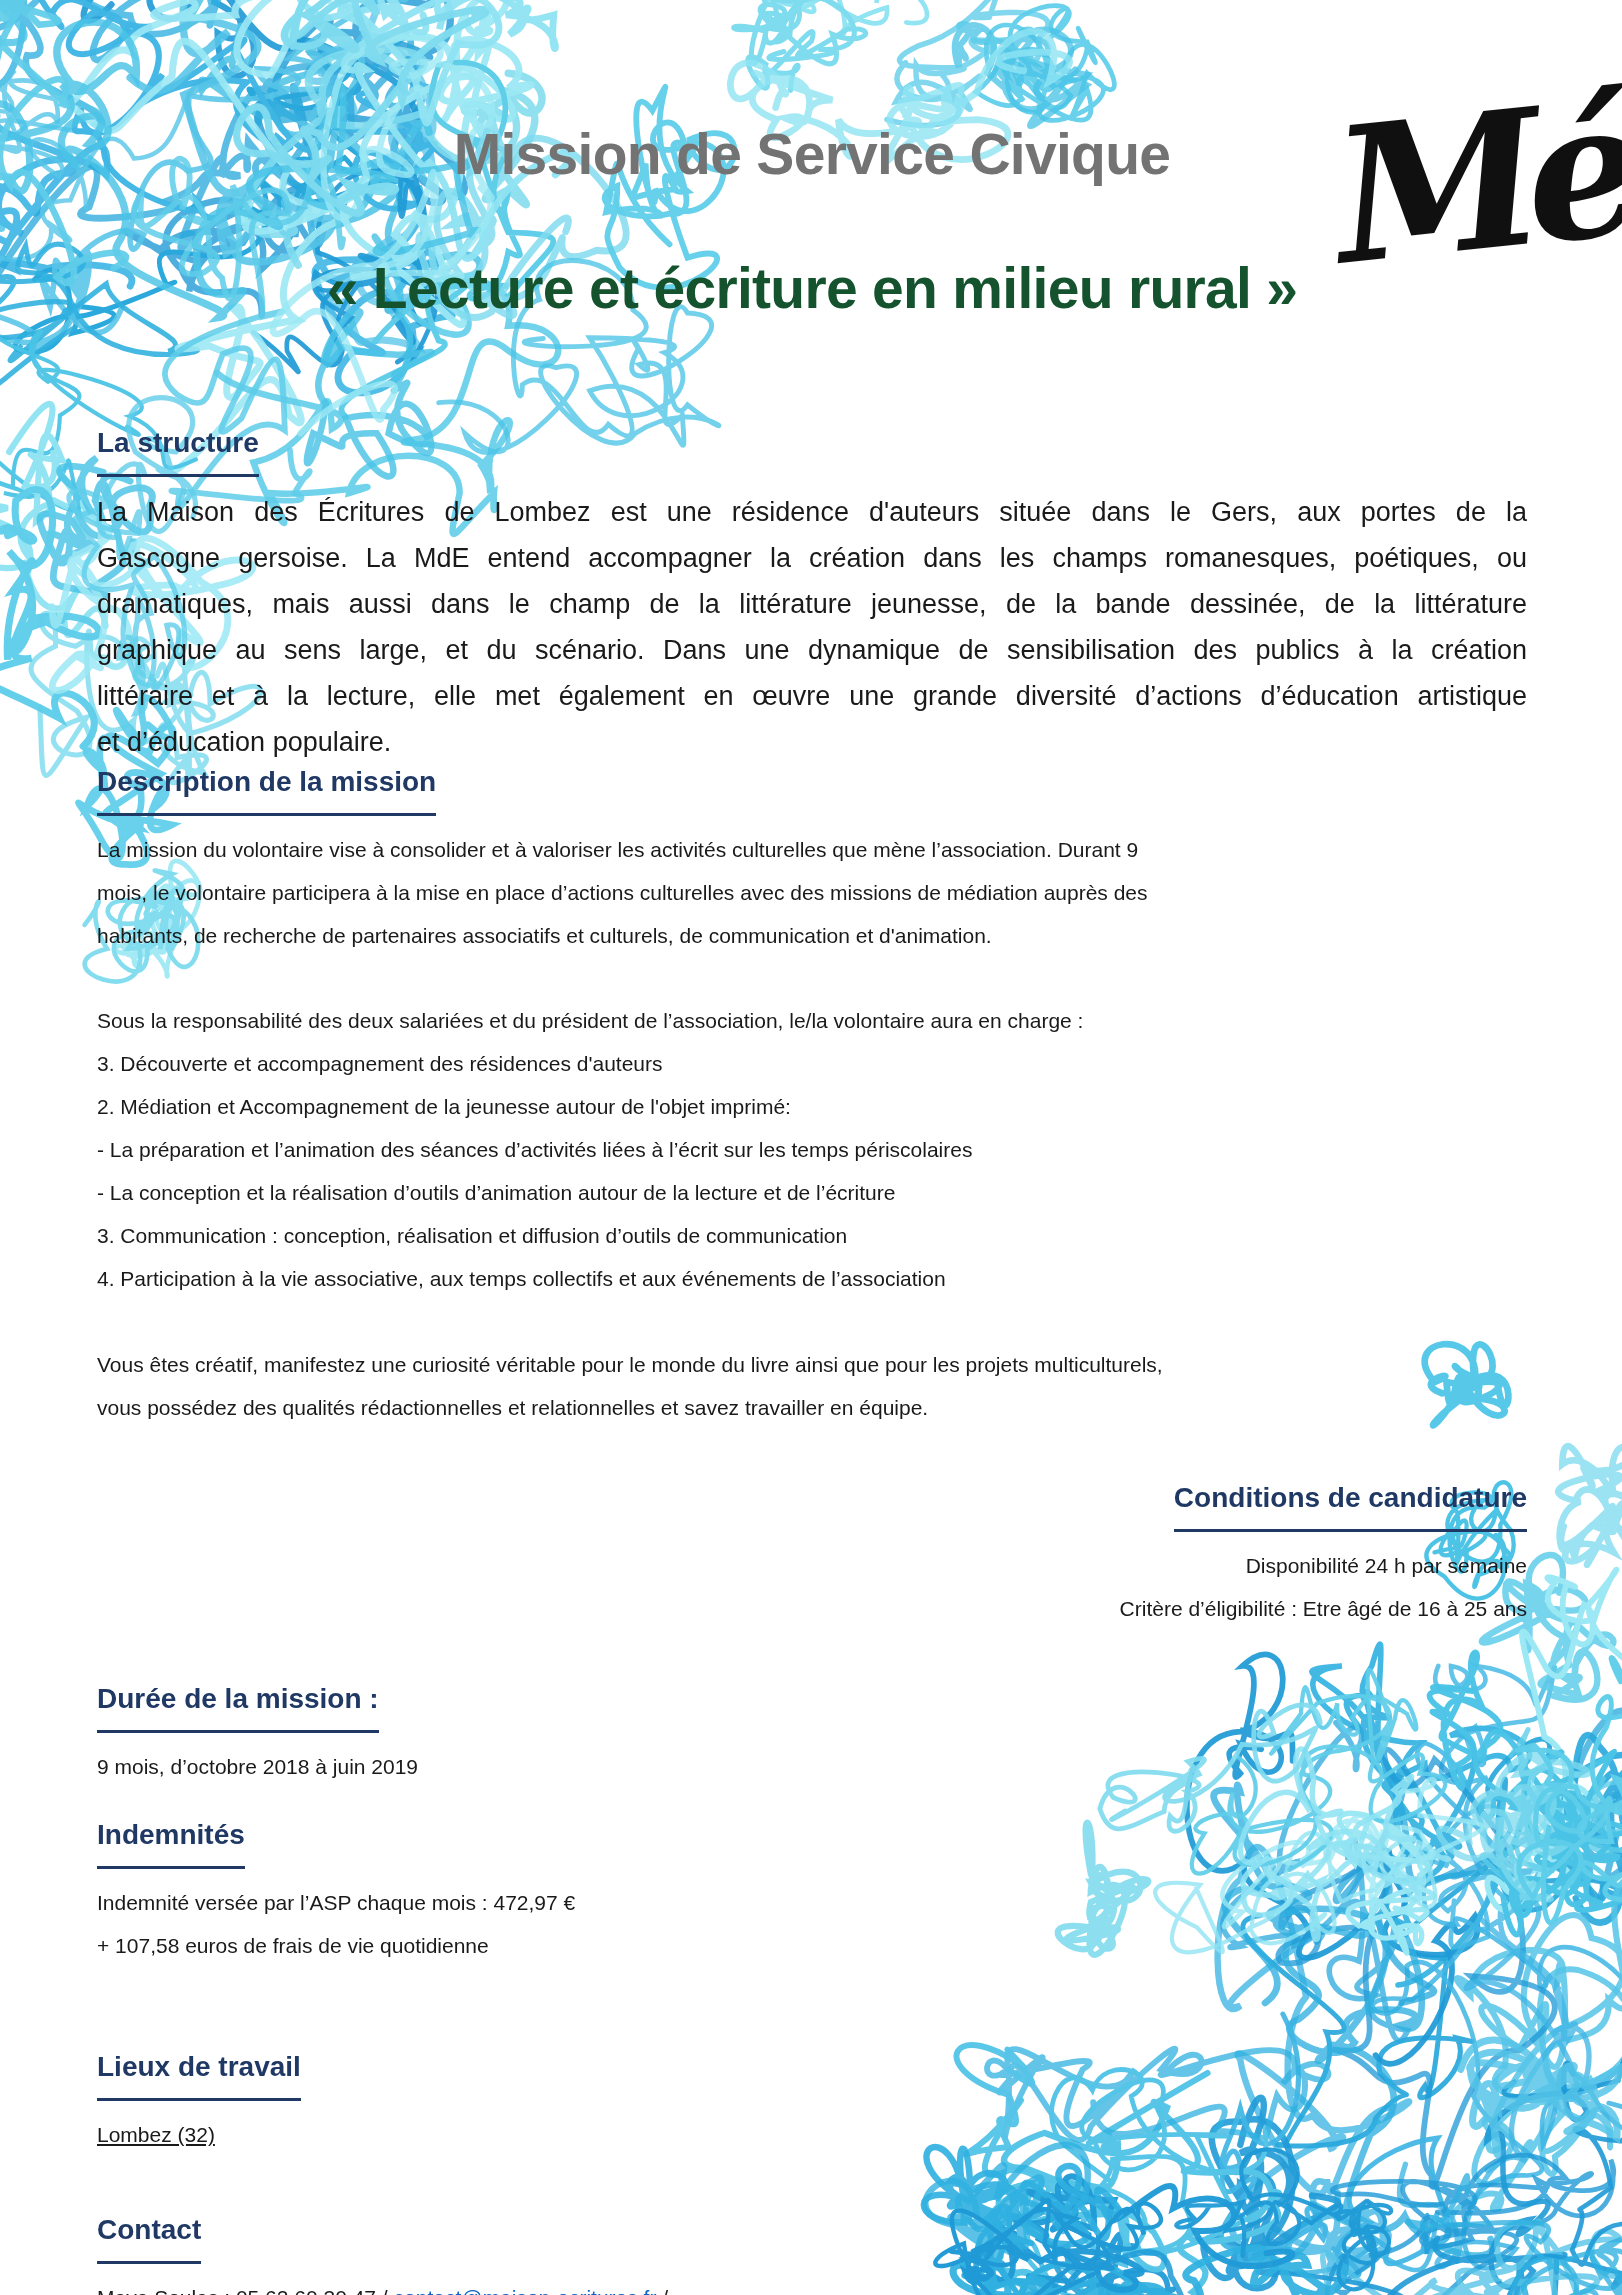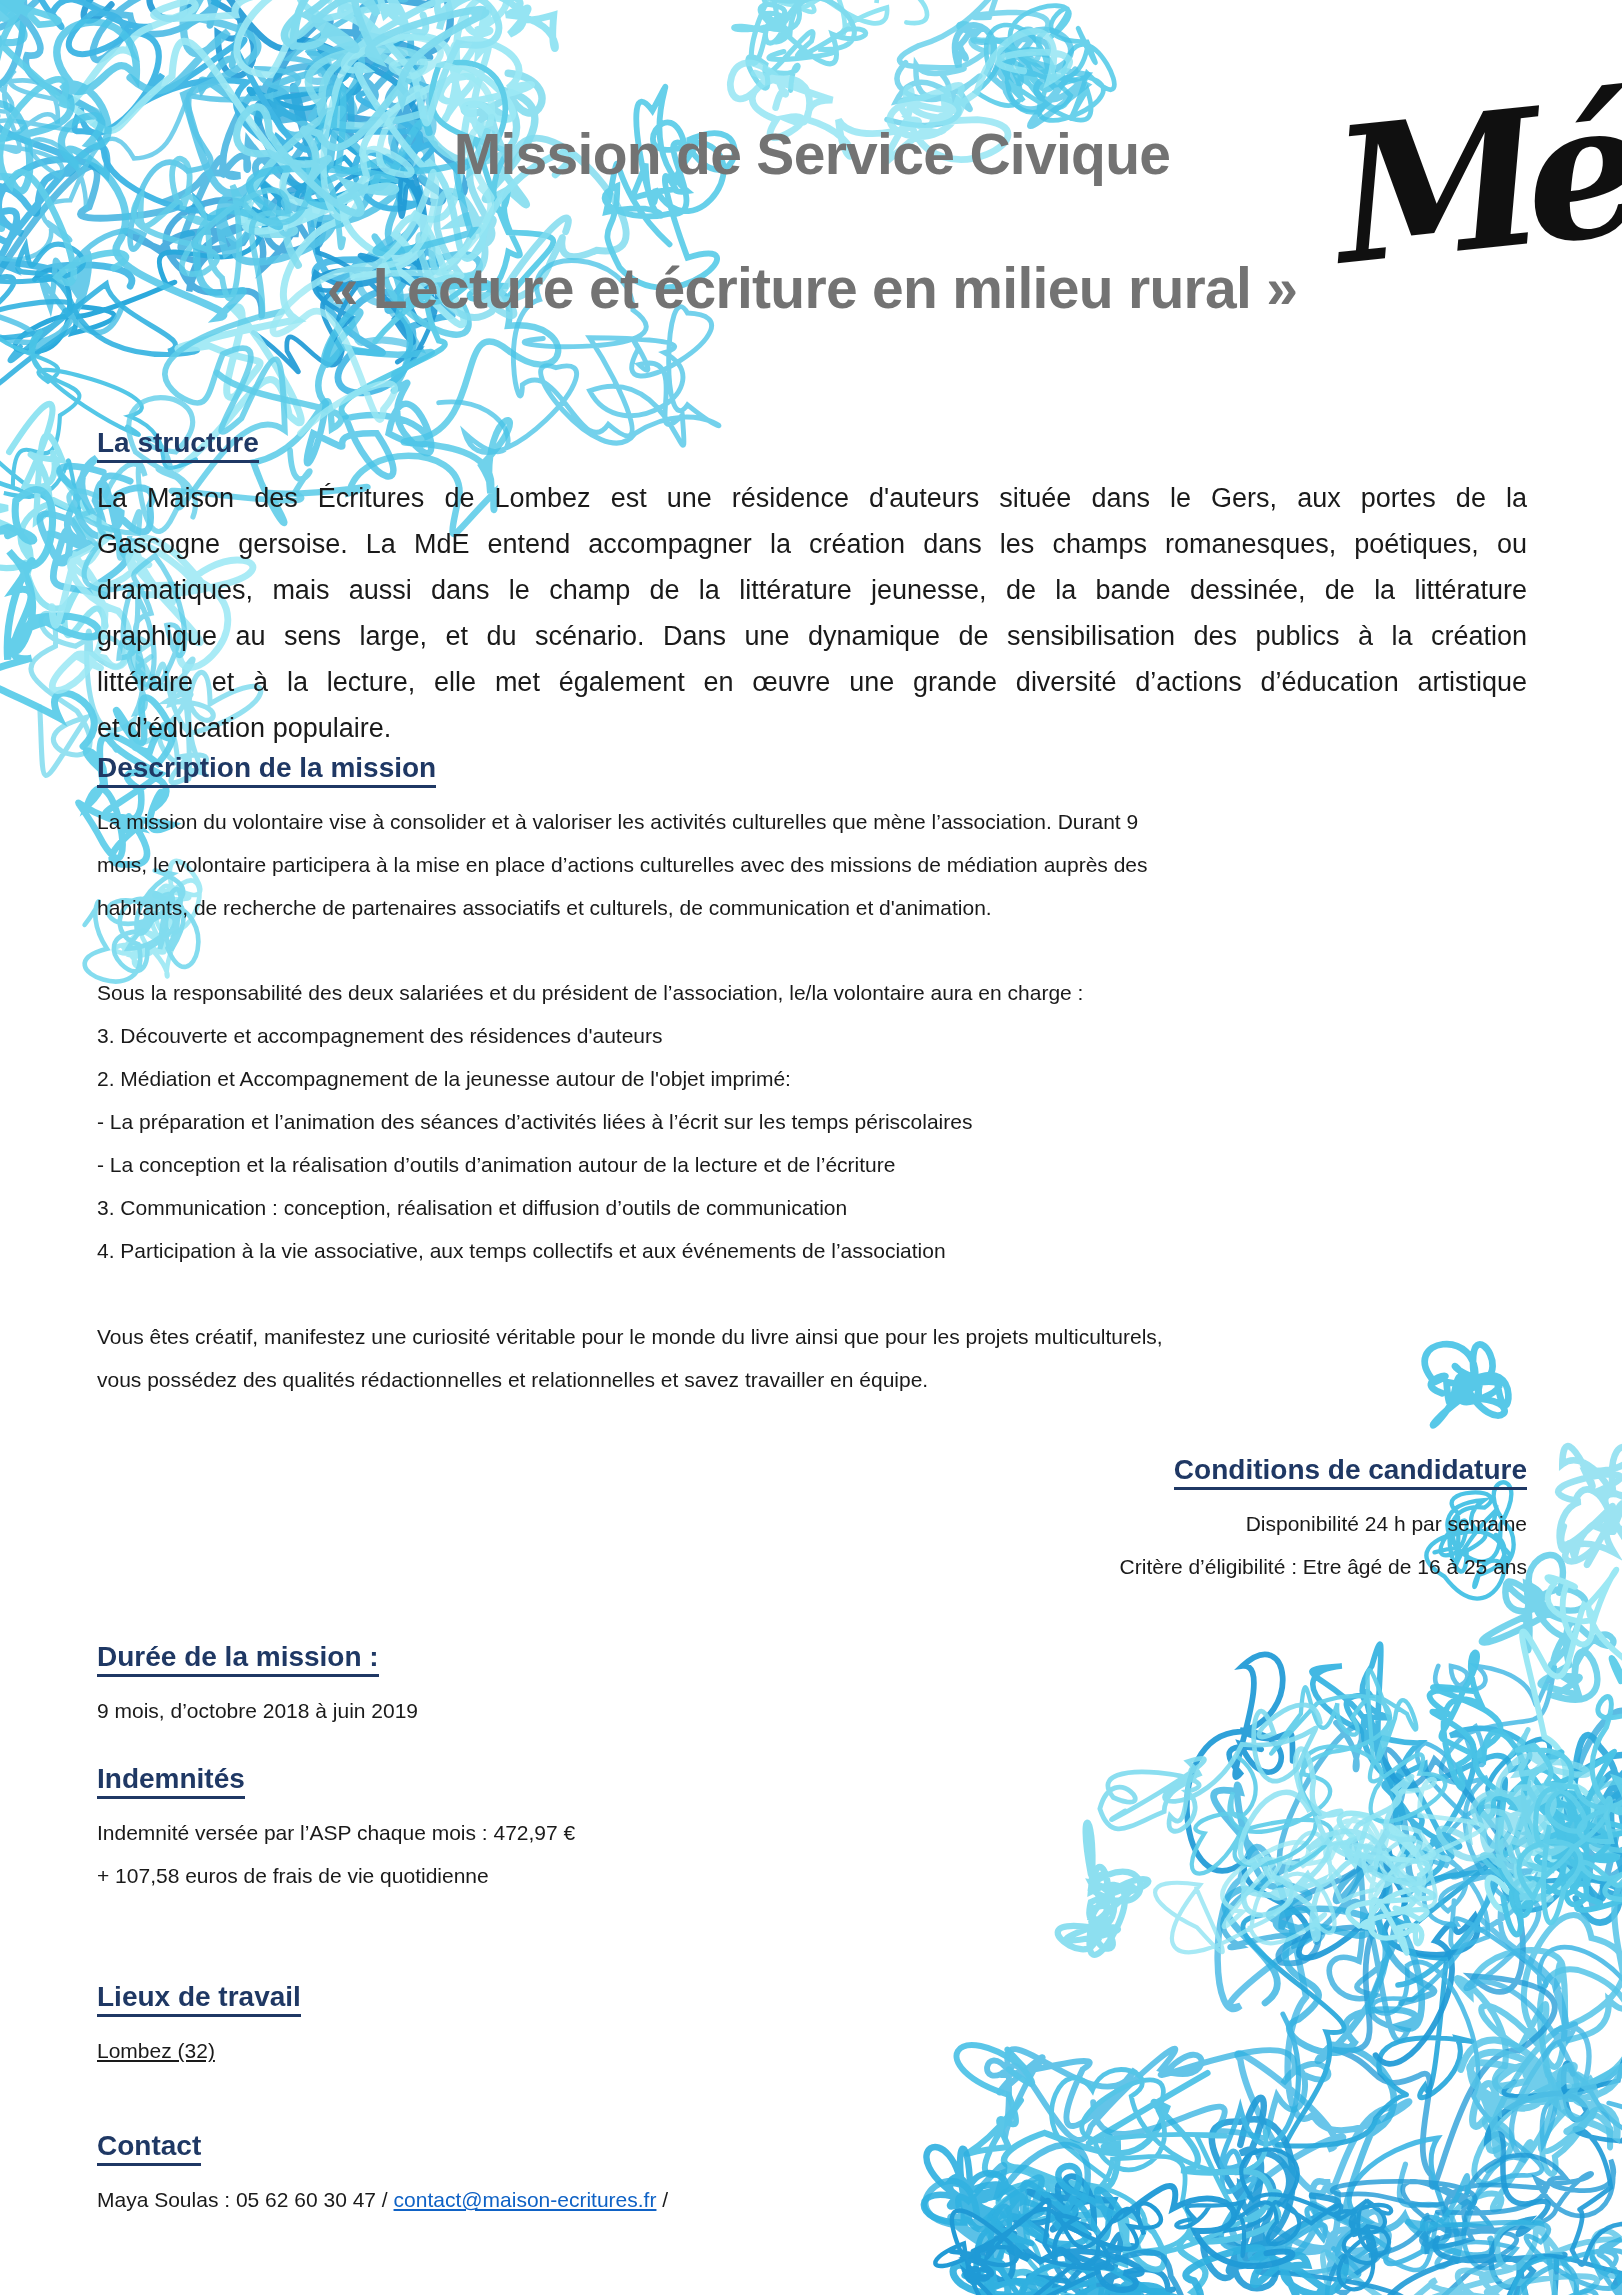--- a/index.html
+++ b/index.html
@@ -3,30 +3,30 @@
 <meta charset="utf-8">
 <style>
   html,body{margin:0;padding:0;background:#ffffff;}
   .page{
     position:relative; width:1623px; height:2295px; background:#ffffff;
     overflow:hidden; font-family:"Liberation Sans", sans-serif; color:#1a1a1a;
   }
   .decor{position:absolute; left:0; top:0; z-index:1;}
   .content{position:absolute; left:0; top:0; width:1623px; z-index:2; padding:0 96px 0 97px; box-sizing:border-box;}
   .t1{margin:126px 0 0 0; font-size:57px; font-weight:bold; color:#737373; text-align:center; line-height:1; letter-spacing:-0.7px;}
-  .t2{margin:77px 0 0 0; font-size:57px; font-weight:bold; color:#737373; text-align:center; line-height:1; letter-spacing:-0.7px;}
+  .t2{margin:77px 0 0 0; font-size:57px; font-weight:bold; color:#14532d; text-align:center; line-height:1; letter-spacing:-0.7px;}
   .logo{
     position:absolute; right:39px; top:72px; width:247px; height:254px; z-index:2;
     font-family:"DejaVu Serif", serif; font-style:italic; font-weight:bold;
     color:#101010; text-align:center; line-height:224px; font-size:187px;
     transform:rotate(-6deg); letter-spacing:-16.4px;
   }
   .h{
     display:inline-block; font-size:28px; font-weight:bold; color:#1f3864;
-    line-height:1.18; border-bottom:3px solid #1f3864; padding-bottom:1px; margin:0 0 12px 0;
+    line-height:1.18; border-bottom:3px solid #1f3864; padding-bottom:15px; margin:0 0 12px 0;
   }
   .line{font-size:21px; line-height:43px; white-space:nowrap;}
   .jline{font-size:27px; line-height:46px; text-align:justify; text-align-last:justify; white-space:normal;}
   .jline.last{text-align-last:left;}
   #sec-structure{margin-top:109px;}
   #sec-mission{}
   .charge{margin-top:42px;}
   .profile{margin-top:43px;}
   #sec-conditions{margin-top:52px;text-align:right;}
   #sec-duration{margin-top:52px;}

